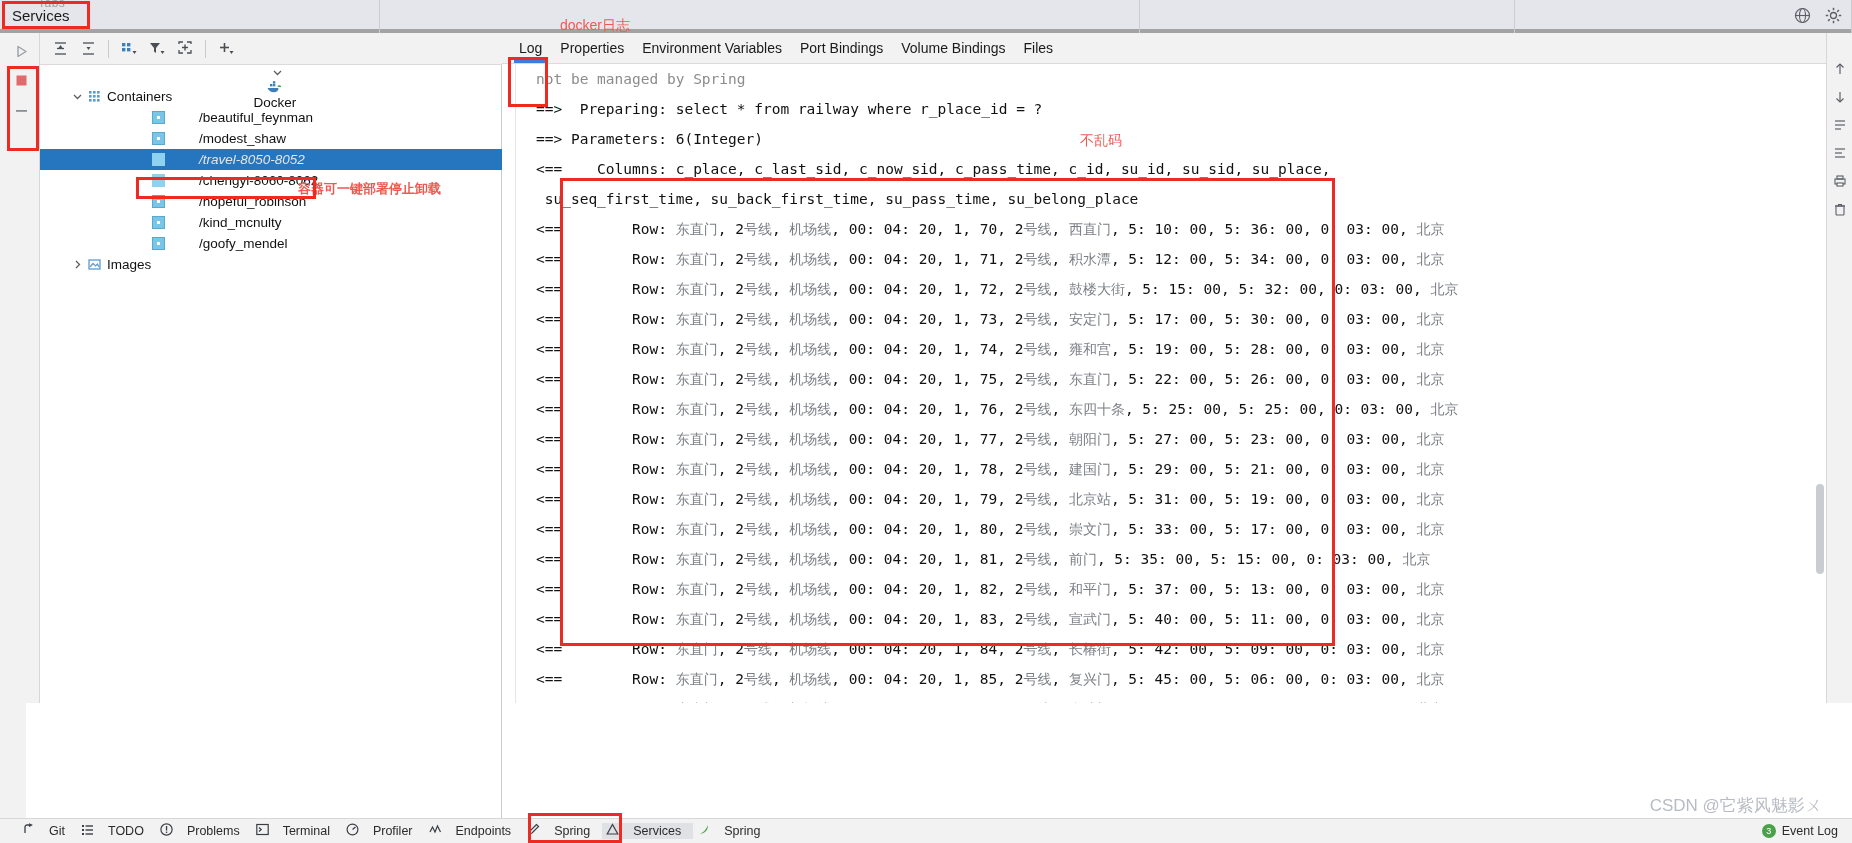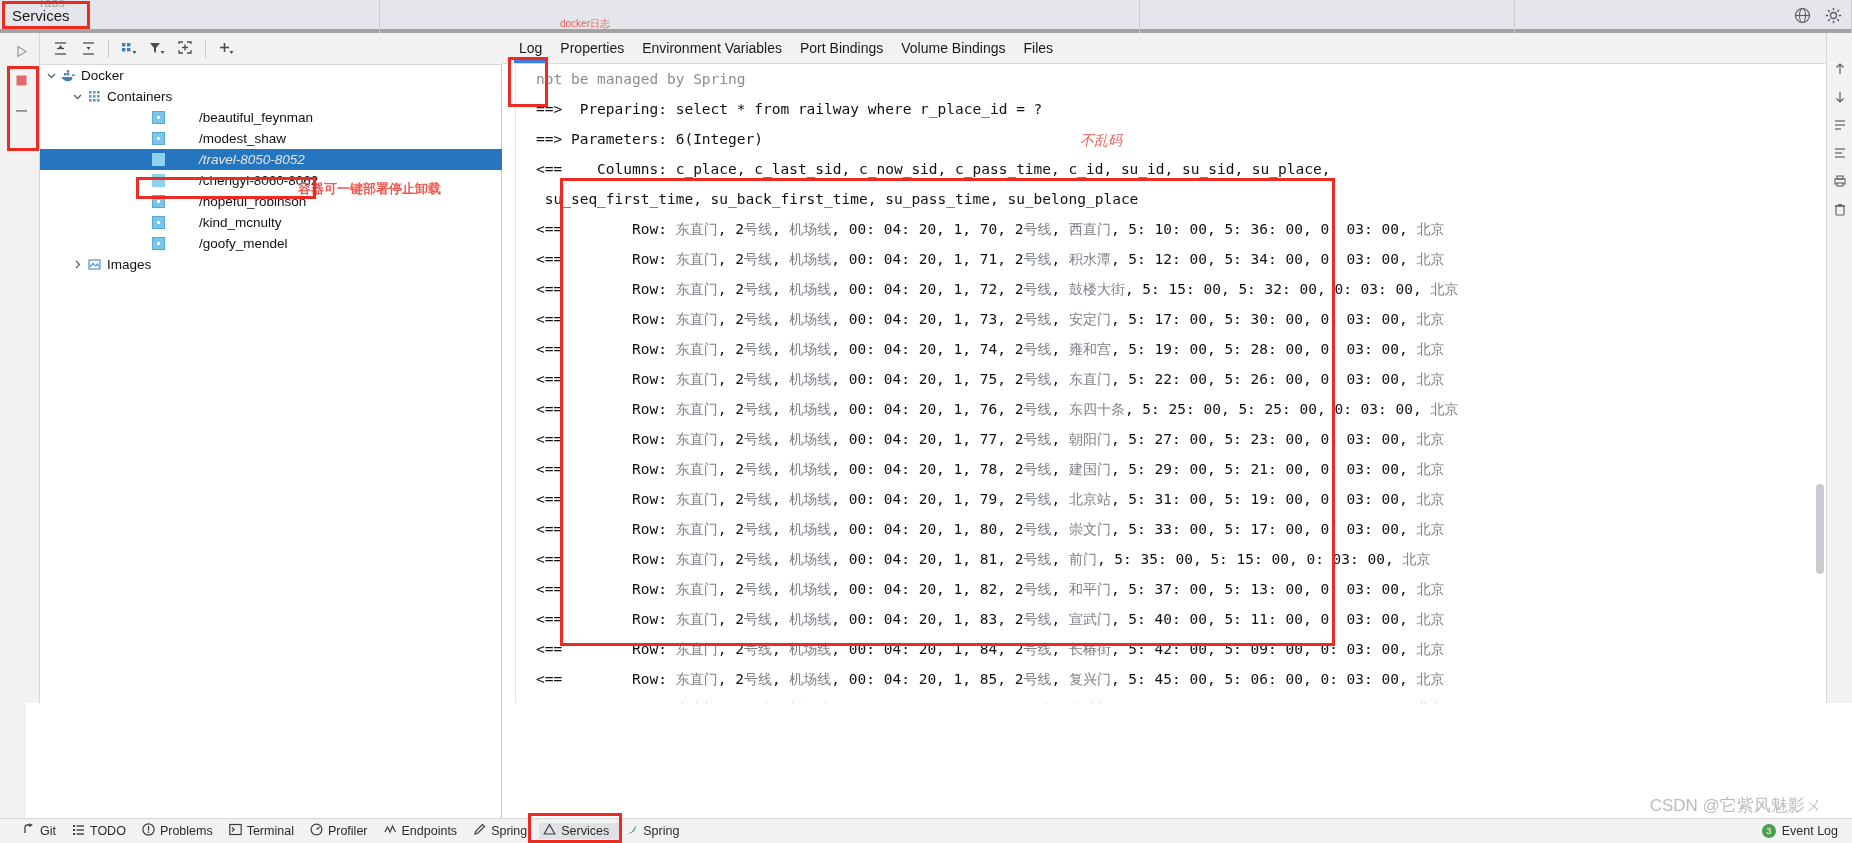--- a/index.html
+++ b/index.html
@@ -140,21 +140,21 @@
   .twist {
     width: 14px; height: 14px; margin-left: 4px;
     display: inline-flex; align-items: center; justify-content: center;
     flex: none;
   }
   .ticon {
     width: 16px; height: 16px; margin: 0 5px 0 2px;
     display: inline-flex; align-items: center; justify-content: center;
     flex: none;
   }
-  .ind1 { padding-left: 0; }
+  .ind1 { padding-left: 8px; flex-direction: column; }
   .ind2 { padding-left: 26px; }
   .ind3 { padding-left: 62px; gap: 28px; }
 
   .sq-icon {
     width: 13px; height: 13px;
     background: #79c6e8;
     border: 1px solid #57a9cf;
     box-sizing: border-box;
     position: relative;
   }
@@ -212,21 +212,21 @@
   .ann-log {
     position: absolute; left: 6px; top: 24px;
     width: 40px; height: 50px;
     border: 3px solid #ee2b23;
     box-sizing: border-box;
     pointer-events: none;
     z-index: 6;
   }
   .note-docker-log {
     left: 560px; top: 17px;
-    font-size: 10px;
+    font-size: 14px;
   }
 
   
   .log-wrap {
     position: absolute; left: 0; top: 31px;
     width: 1350px; height: 639px;
     background: #ffffff;
     overflow: hidden;
   }
   .log-gutter {
@@ -254,21 +254,20 @@
     position: absolute; left: 58px; top: 114px;
     width: 775px; height: 468px;
     border: 3px solid #ee2b23;
     box-sizing: border-box;
     pointer-events: none;
     z-index: 4;
   }
   .note-no-garble {
     left: 1080px; top: 132px;
     font-size: 14px;
-    font-style: italic;
   }
 
   
   .right-rail {
     position: absolute; right: 0; top: 33px;
     width: 26px; height: 670px;
     background: #f2f2f2;
     border-left: 1px solid #d5d7db;
     box-sizing: border-box;
     padding-top: 22px;
@@ -295,21 +294,21 @@
     position: absolute; left: 0; bottom: 0;
     width: 1852px; height: 25px;
     background: #f2f2f2;
     border-top: 1px solid #d5d7db;
     box-sizing: border-box;
     display: flex; align-items: center;
     gap: 0px;
     padding-left: 18px;
   }
   .sb-item {
-    display: flex; align-items: center; gap: 5px;
+    display: flex; align-items: center; gap: 14px;
     font-size: 12.5px; color: #2b2b2b;
     padding: 0 12px 0 4px;
     white-space: nowrap;
     position: relative;
     justify-content: flex-end;
   }
   .sb-item.highlight { background: #dfe1e5; }
   .ann-services-btn {
     position: absolute; left: 528px; bottom: 0px;
     width: 94px; height: 30px;

